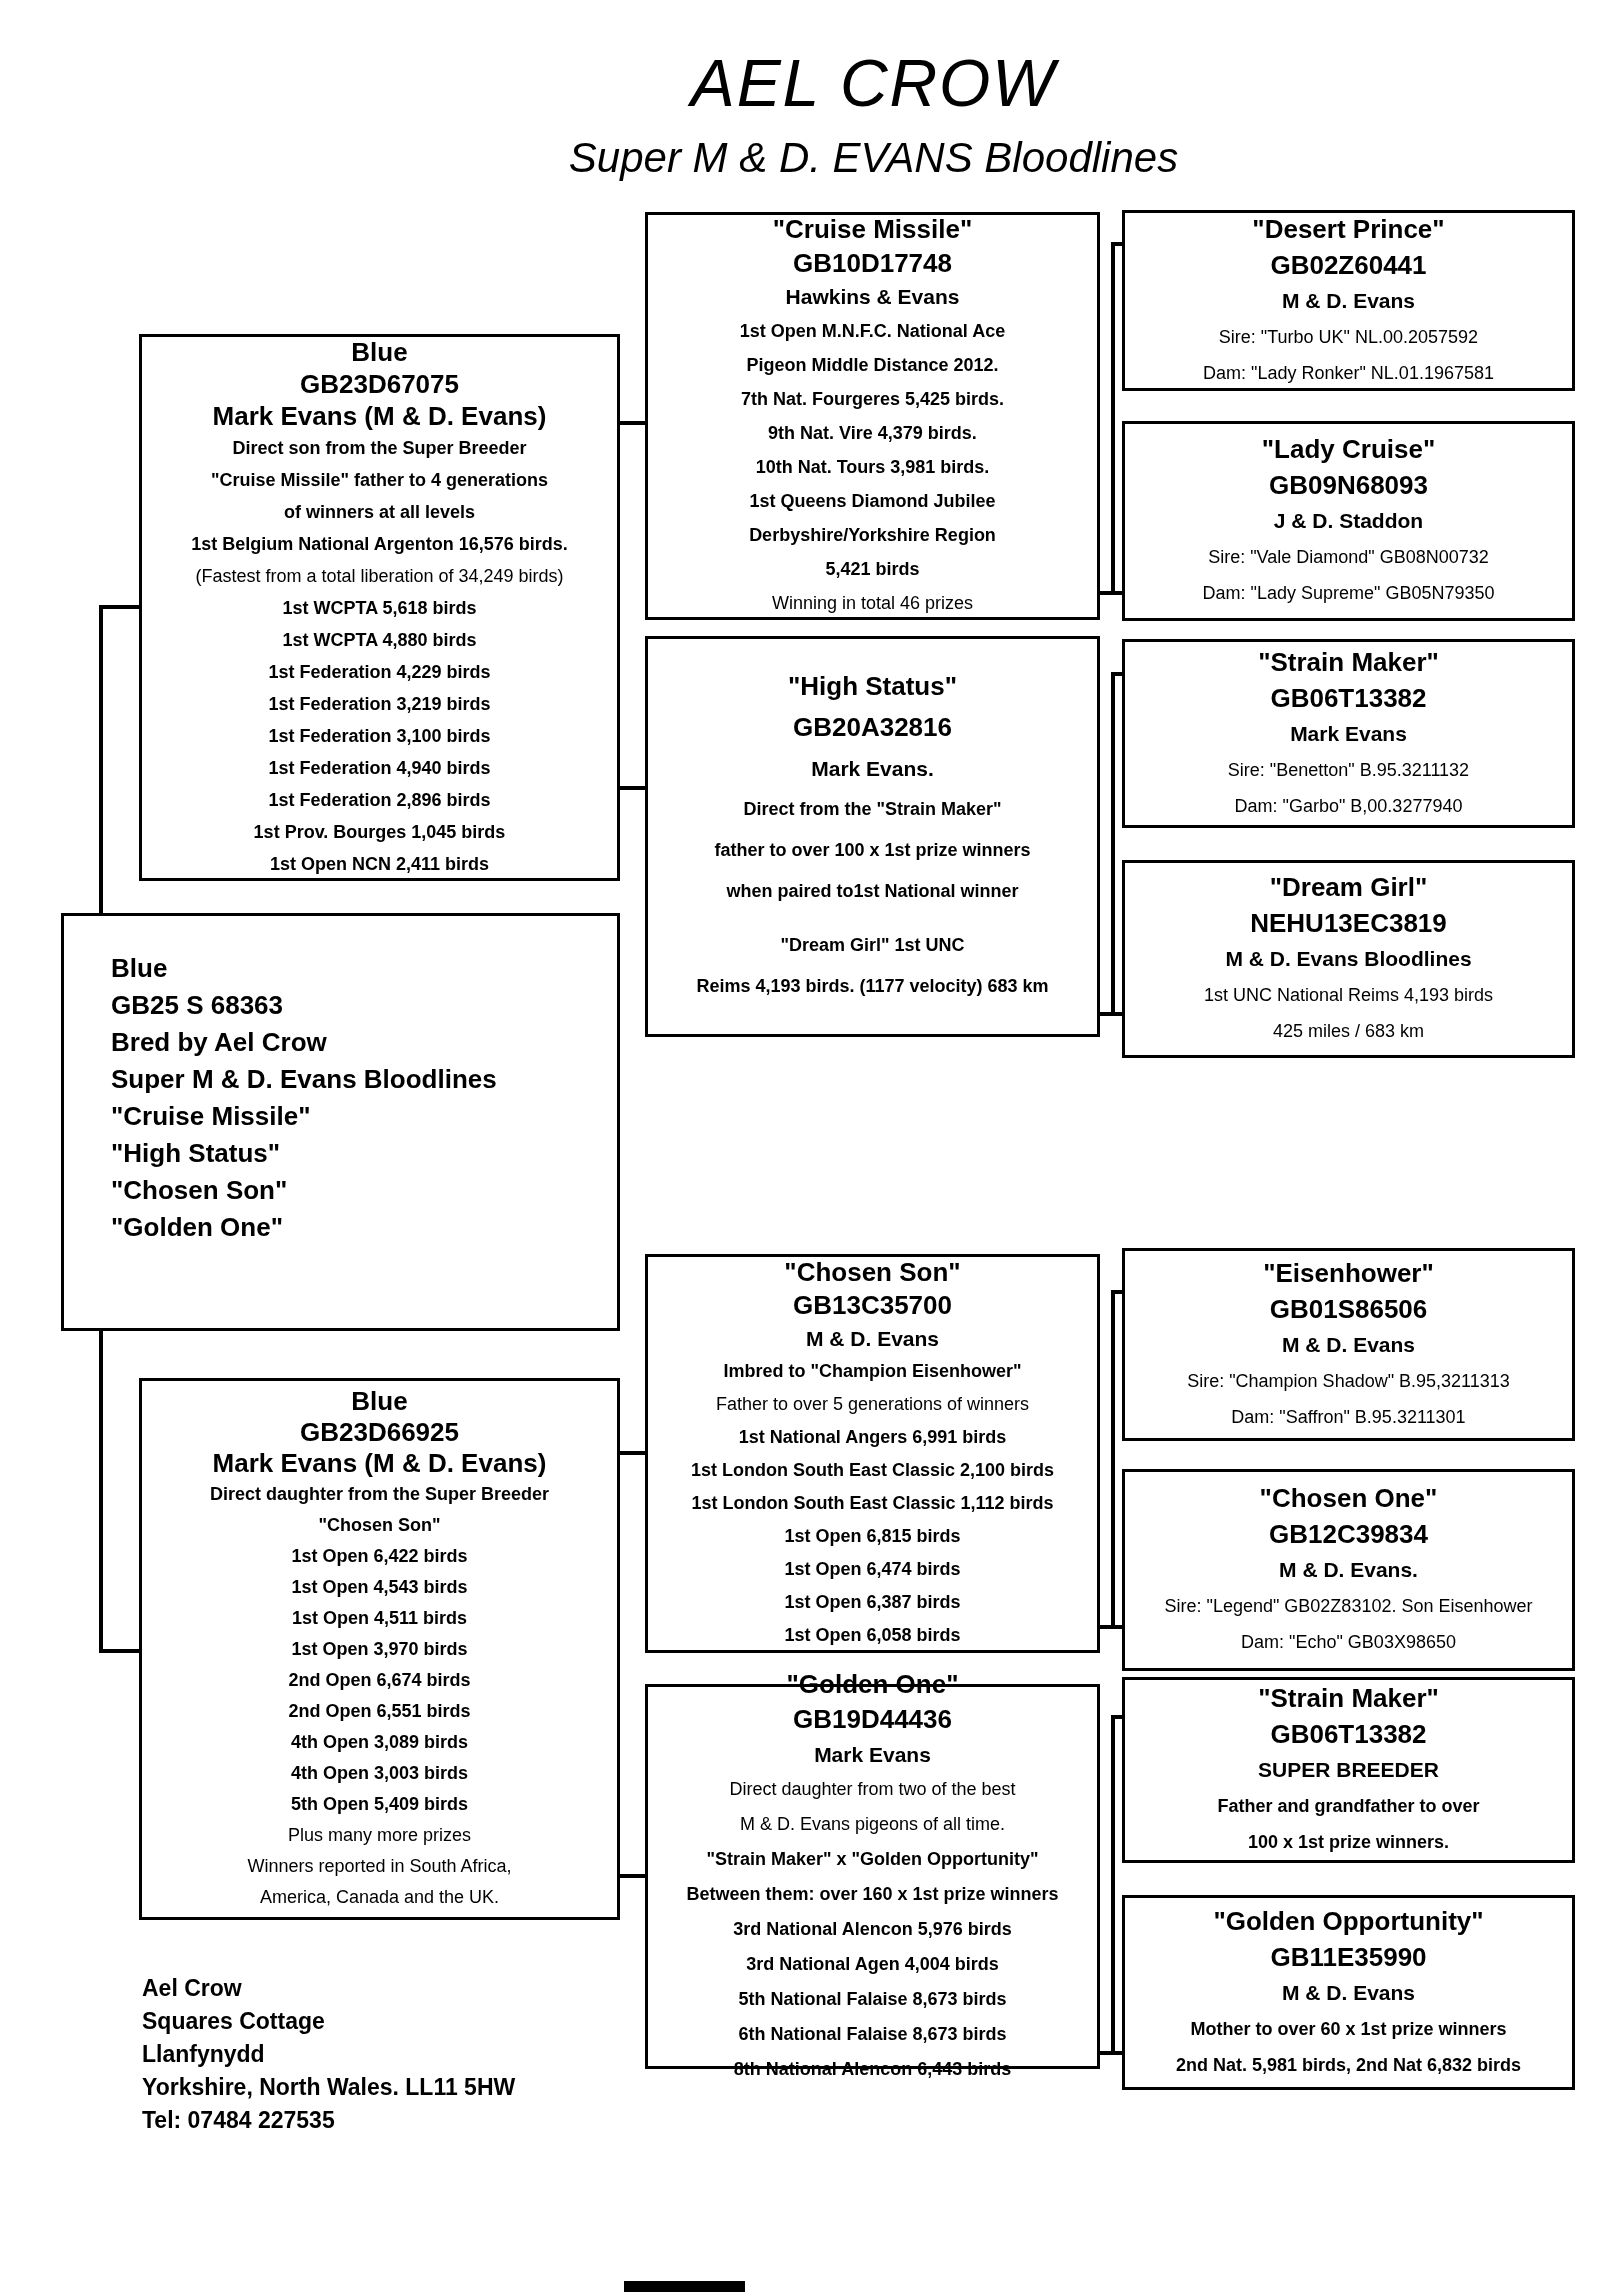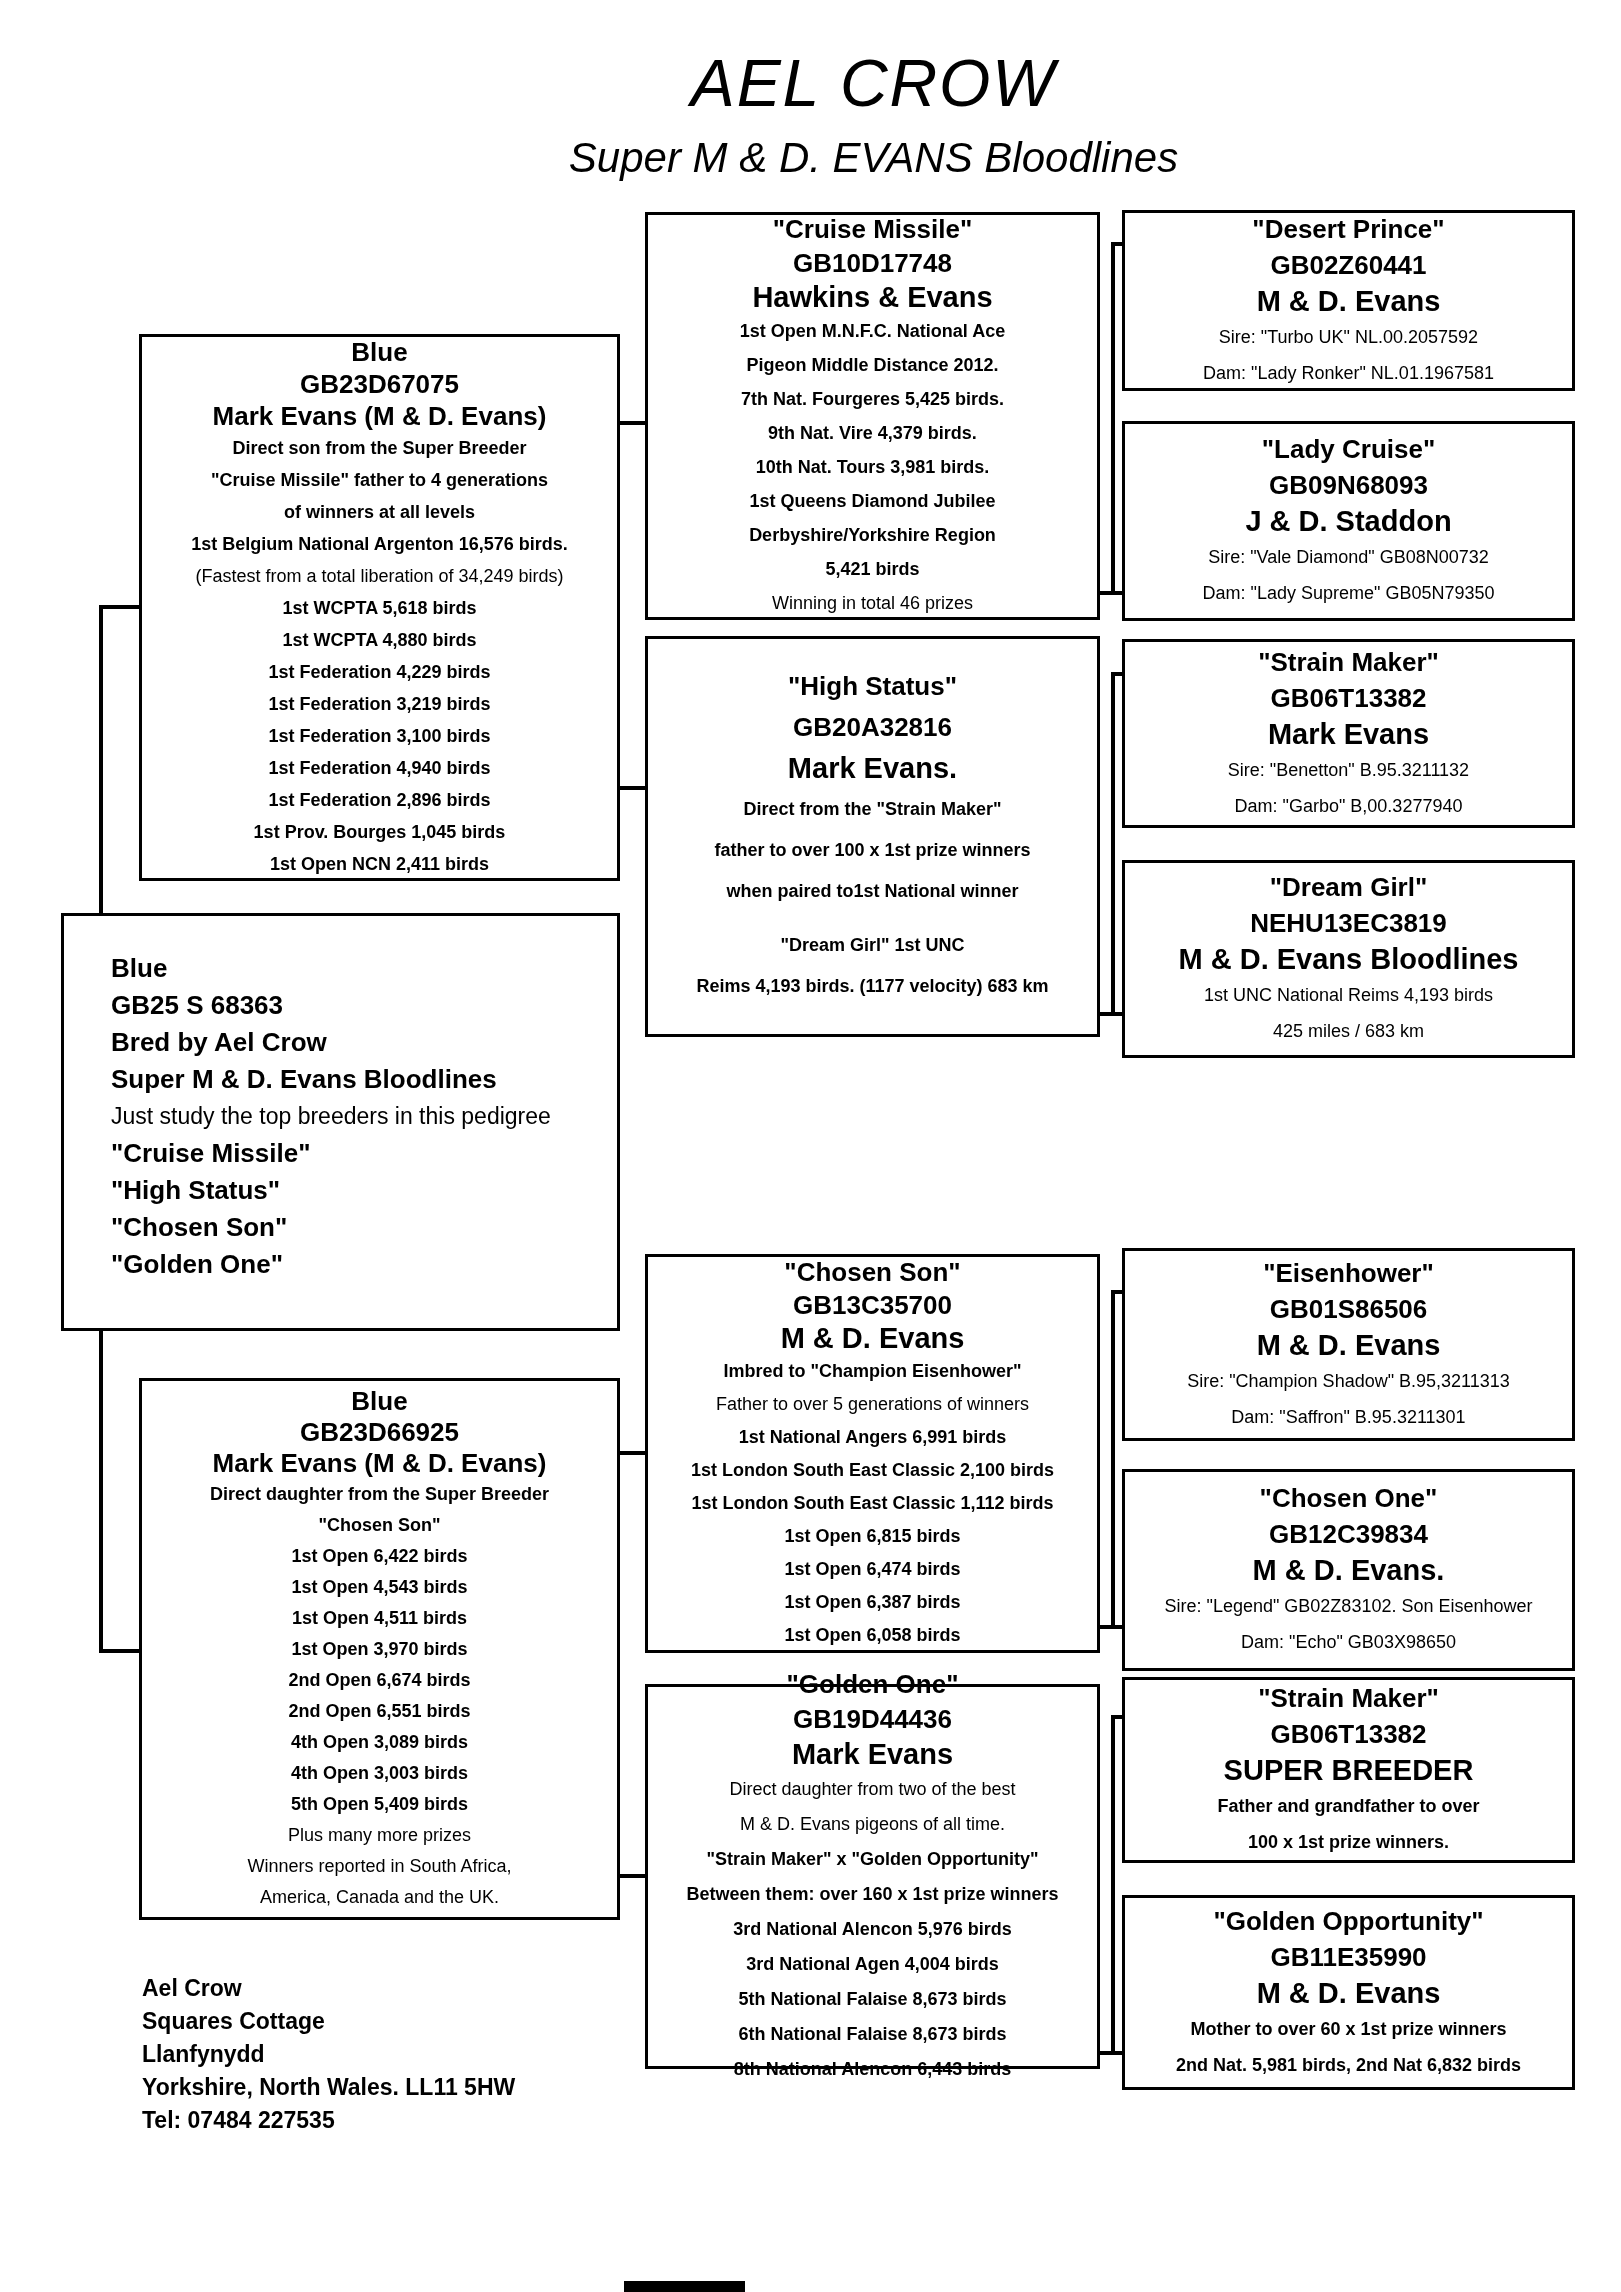--- a/index.html
+++ b/index.html
@@ -12,21 +12,21 @@
   .title-sub{font-size:42px;font-style:italic;font-weight:500;margin-top:12.5px;}
   .pbox{
     position:absolute;background:#fff;border:3.6px solid #000;box-sizing:border-box;
     display:flex;flex-direction:column;justify-content:center;align-items:center;
     text-align:center;
   }
   .subjectbox{align-items:flex-start;justify-content:flex-start;text-align:left;
     padding-left:47px;padding-top:34px;}
   .ln{white-space:nowrap;line-height:var(--lh,36px);}
   .h1{font-size:26px;font-weight:700;}
-  .h2{font-size:29px;font-weight:700;}
+  .h2{font-size:21px;font-weight:700;}
   .b{font-size:18px;font-weight:700;text-align:center;}
   .n{font-size:18px;font-weight:400;}
   .n1{font-size:23px;font-weight:400;}
   .sp{height:12.5px;line-height:12.5px;}
   .hl,.vl{position:absolute;background:#000;}
   .contact{position:absolute;left:142px;top:1972px;text-align:left;}
   .contact .ln{font-size:23px;font-weight:700;line-height:33px;white-space:nowrap;}
   
   #box-sire{--lh:32px;}
   #box-dam{--lh:31px;}
@@ -89,21 +89,20 @@
     <div class="ln b">1st Federation 4,940 birds</div>
     <div class="ln b">1st Federation 2,896 birds</div>
     <div class="ln b">1st Prov. Bourges 1,045 birds</div>
     <div class="ln b">1st Open NCN 2,411 birds</div>
   </div>
 <div class="pbox subjectbox" id="box-subject" style="left:61px;top:913px;width:559px;height:418px;">
     <div class="ln h1">Blue</div>
     <div class="ln h1">GB25 S 68363</div>
     <div class="ln h1">Bred by Ael Crow</div>
     <div class="ln h1">Super M &amp; D. Evans Bloodlines</div>
-    <div class="ln n1">Just study the top breeders in this pedigree</div>
     <div class="ln h1">"Cruise Missile"</div>
     <div class="ln h1">"High Status"</div>
     <div class="ln h1">"Chosen Son"</div>
     <div class="ln h1">"Golden One"</div>
   </div>
 <div class="pbox" id="box-dam" style="left:139px;top:1378px;width:481px;height:542px;">
     <div class="ln h1">Blue</div>
     <div class="ln h1">GB23D66925</div>
     <div class="ln h1">Mark Evans (M &amp; D. Evans)</div>
     <div class="ln b">Direct daughter from the Super Breeder</div>

